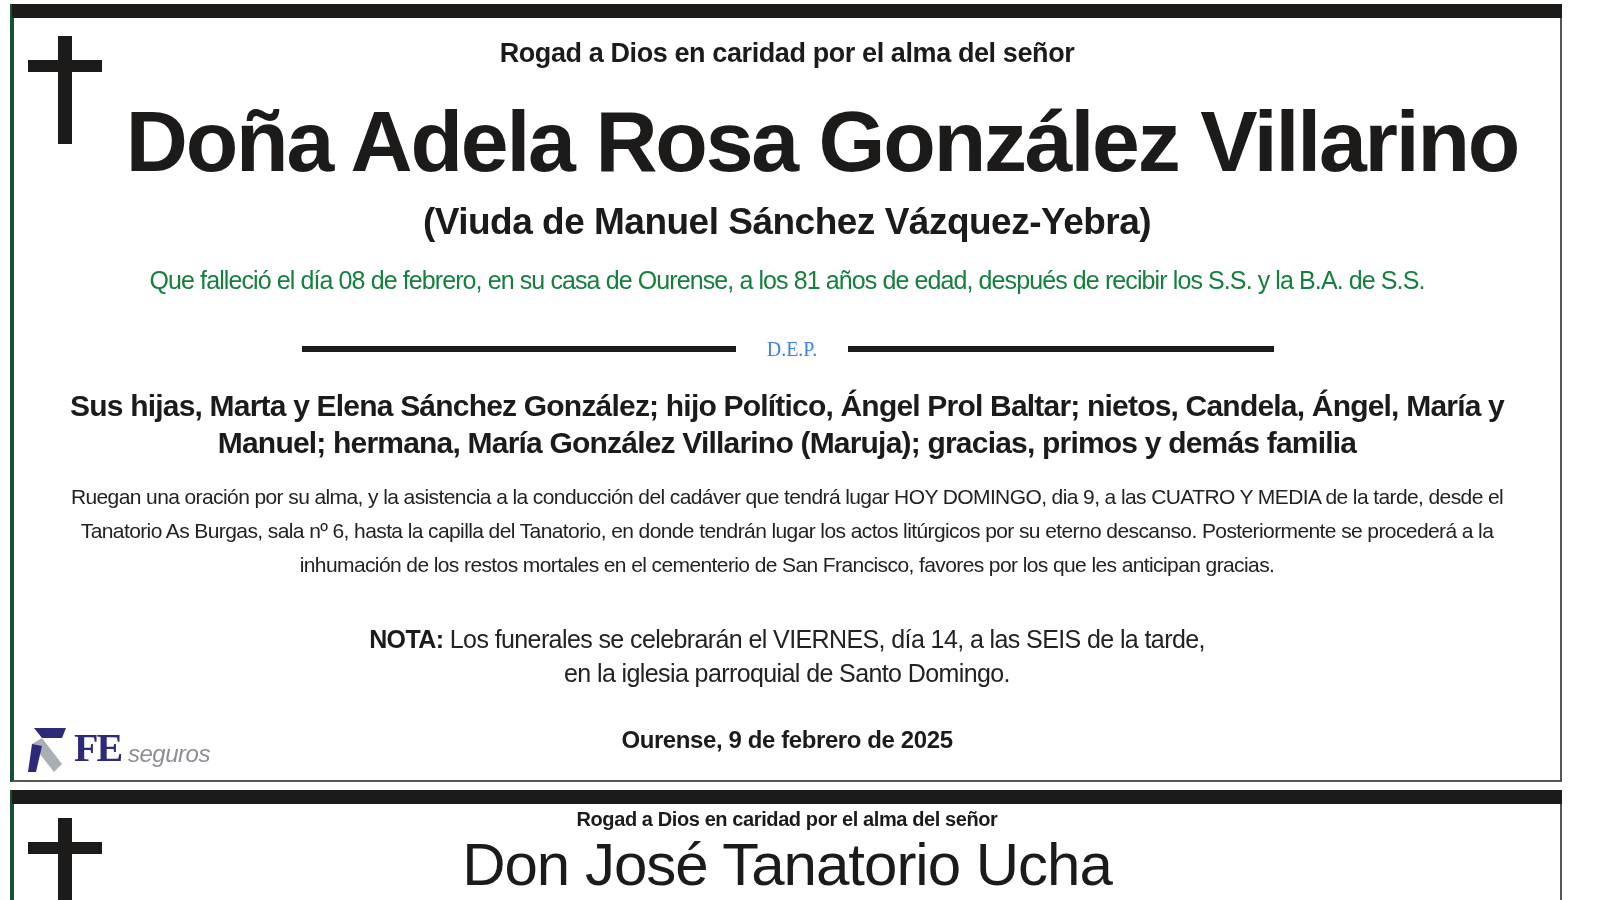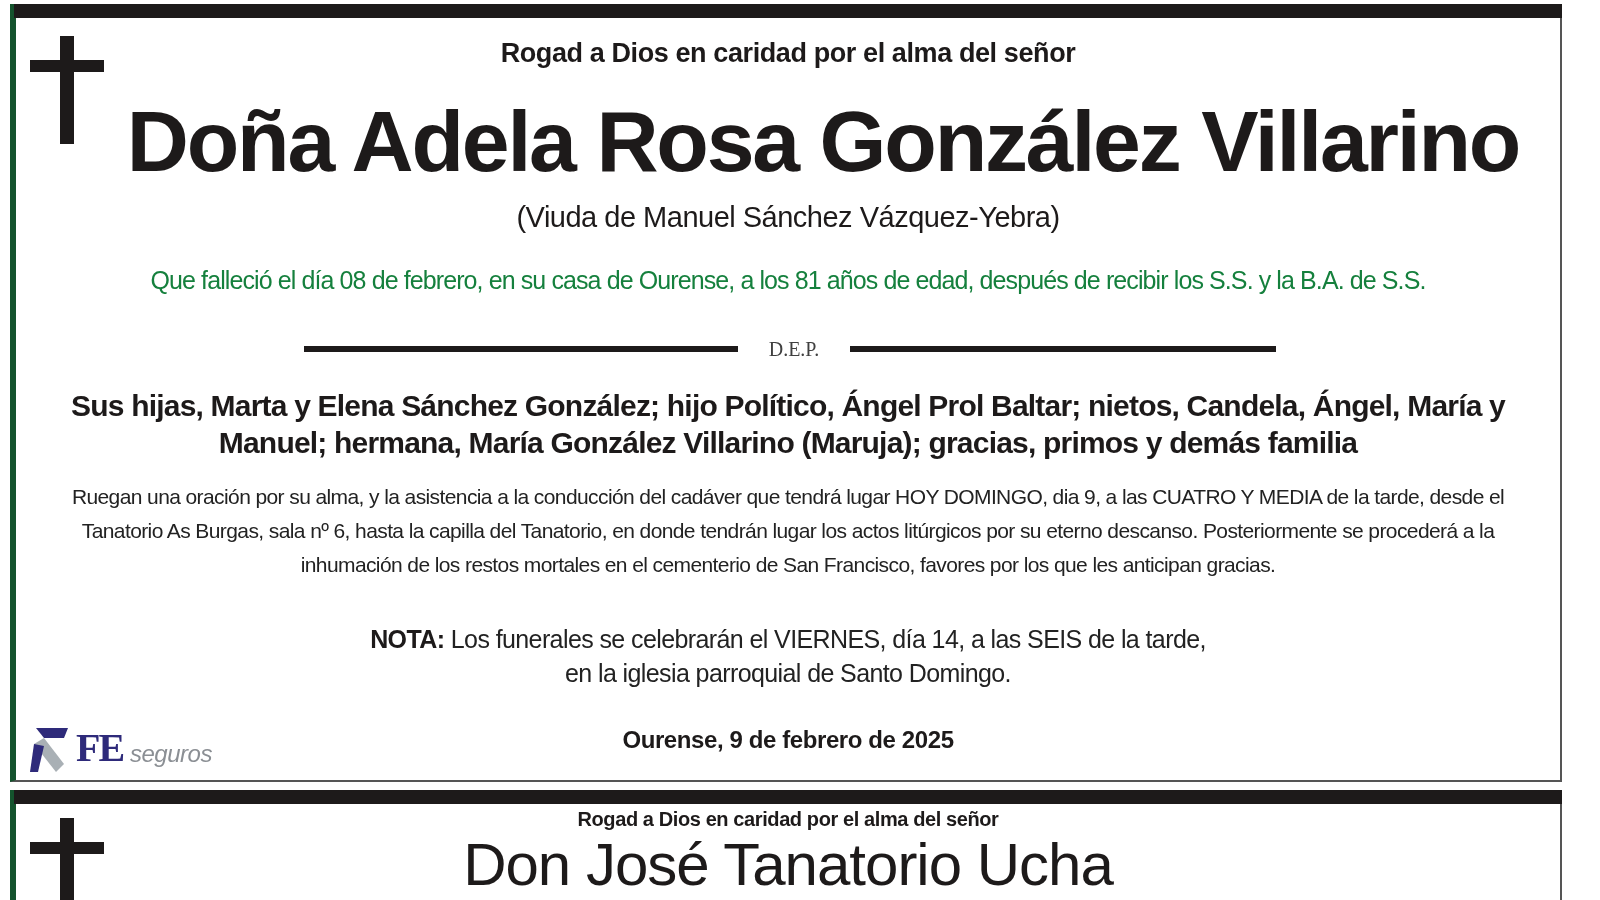--- a/index.html
+++ b/index.html
@@ -7,21 +7,21 @@
     width: 1600px; height: 900px; overflow: hidden;
     background: #ffffff;
     font-family: "Liberation Sans", "DejaVu Sans", sans-serif;
     color: #1d1a1a;
     position: relative;
   }
   .card {
     position: absolute;
     left: 10px;
     width: 1552px;
-    border-left: 6px solid #14532d;
+    border-left: 4px solid #14532d;
     border-right: 2px solid #555;
     border-bottom: 2px solid #555;
     background: #fff;
     box-sizing: border-box;
   }
   .card-top-bar {
     position: absolute; left: -2px; right: -2px; top: 0; height: 14px;
     background: #1d1a1a;
   }
   #card1 { top: 4px; height: 778px; }
@@ -45,32 +45,32 @@
     font-weight: bold; font-size: 27px; letter-spacing: -0.4px;
     font-family: "Liberation Sans", sans-serif;
   }
   #card1 .pray { top: 34px; }
   .name {
     font-weight: bold; font-size: 86px; letter-spacing: -2.2px;
     font-family: "Liberation Sans", sans-serif;
   }
   #card1 .name { top: 82px; left: 70px; right: 0; text-align: center; line-height: 110px; }
   .widow {
-    top: 197px; font-weight: normal; font-size: 29px; letter-spacing: -0.5px;
+    top: 197px; font-weight: bold; font-size: 37px; letter-spacing: -0.5px;
   }
   .died {
     top: 262px; font-size: 25px; letter-spacing: -0.9px; color: #15803d;
   }
   .dep-row { position: absolute; top: 330px; left: 0; right: 0; height: 30px; }
   .dep-line { position: absolute; top: 12px; height: 6px; background: #1d1a1a; }
   .dep-line.left { left: 288px; width: 434px; }
   .dep-line.right { left: 834px; width: 426px; }
   .dep-text {
     position: absolute; left: 722px; width: 112px; top: 4px; text-align: center;
-    font-family: "Liberation Serif", serif; font-size: 20px; color: #404040;
+    font-family: "Liberation Serif", serif; font-size: 20px; color: #3b82f6;
   }
   .family {
     top: 383px; font-weight: bold; font-size: 30px; letter-spacing: -0.8px;
     line-height: 37px; white-space: normal; padding: 0 30px;
   }
   .service {
     top: 476px; font-size: 21px; letter-spacing: -0.6px; line-height: 34px;
     white-space: normal; padding: 0 30px; color: #222;
   }
   .note {

